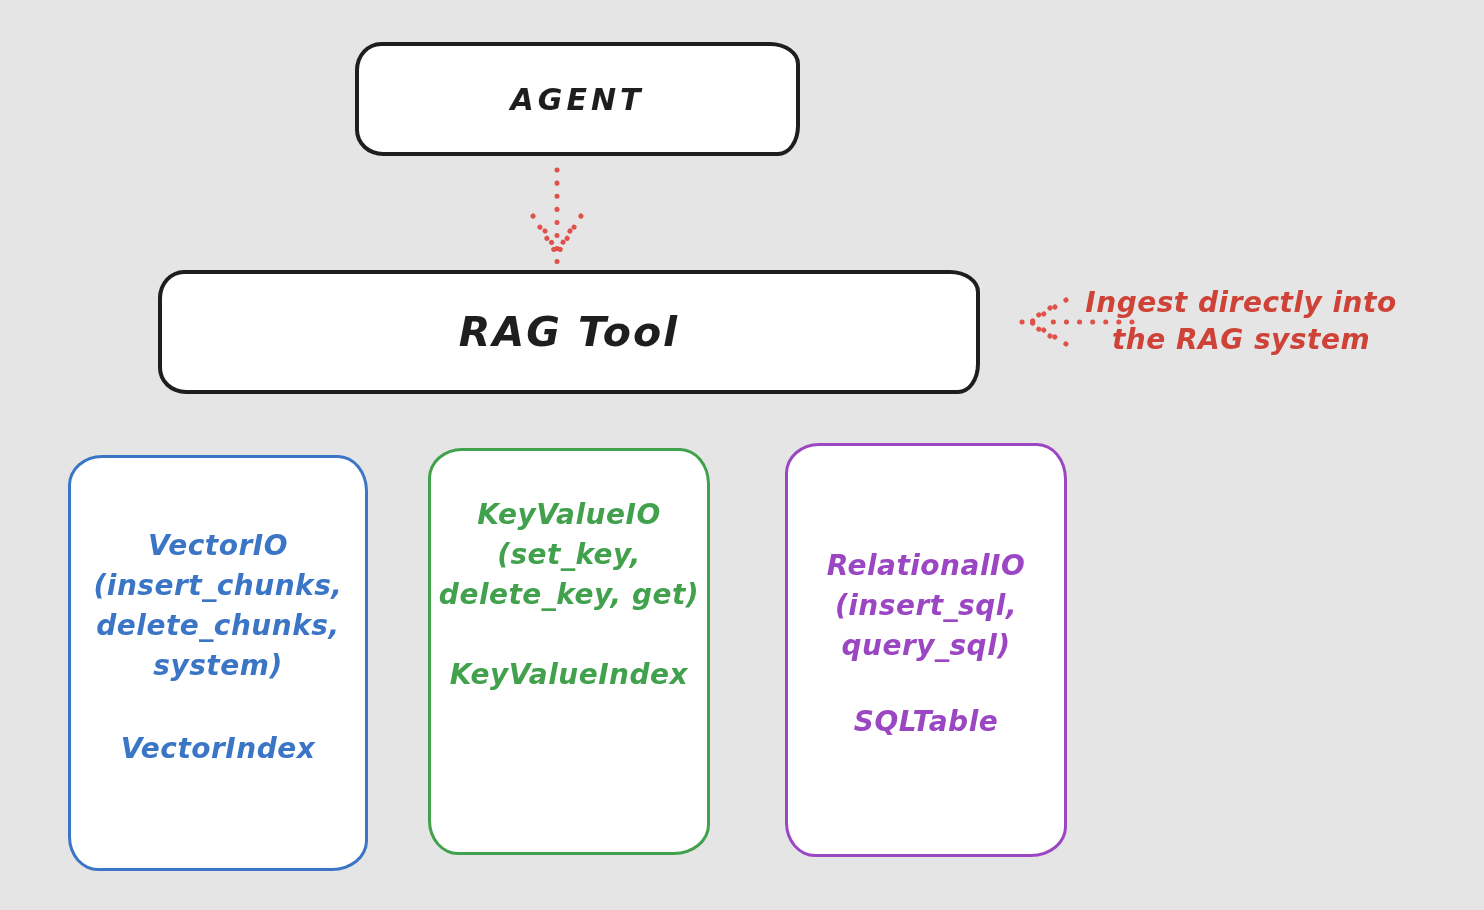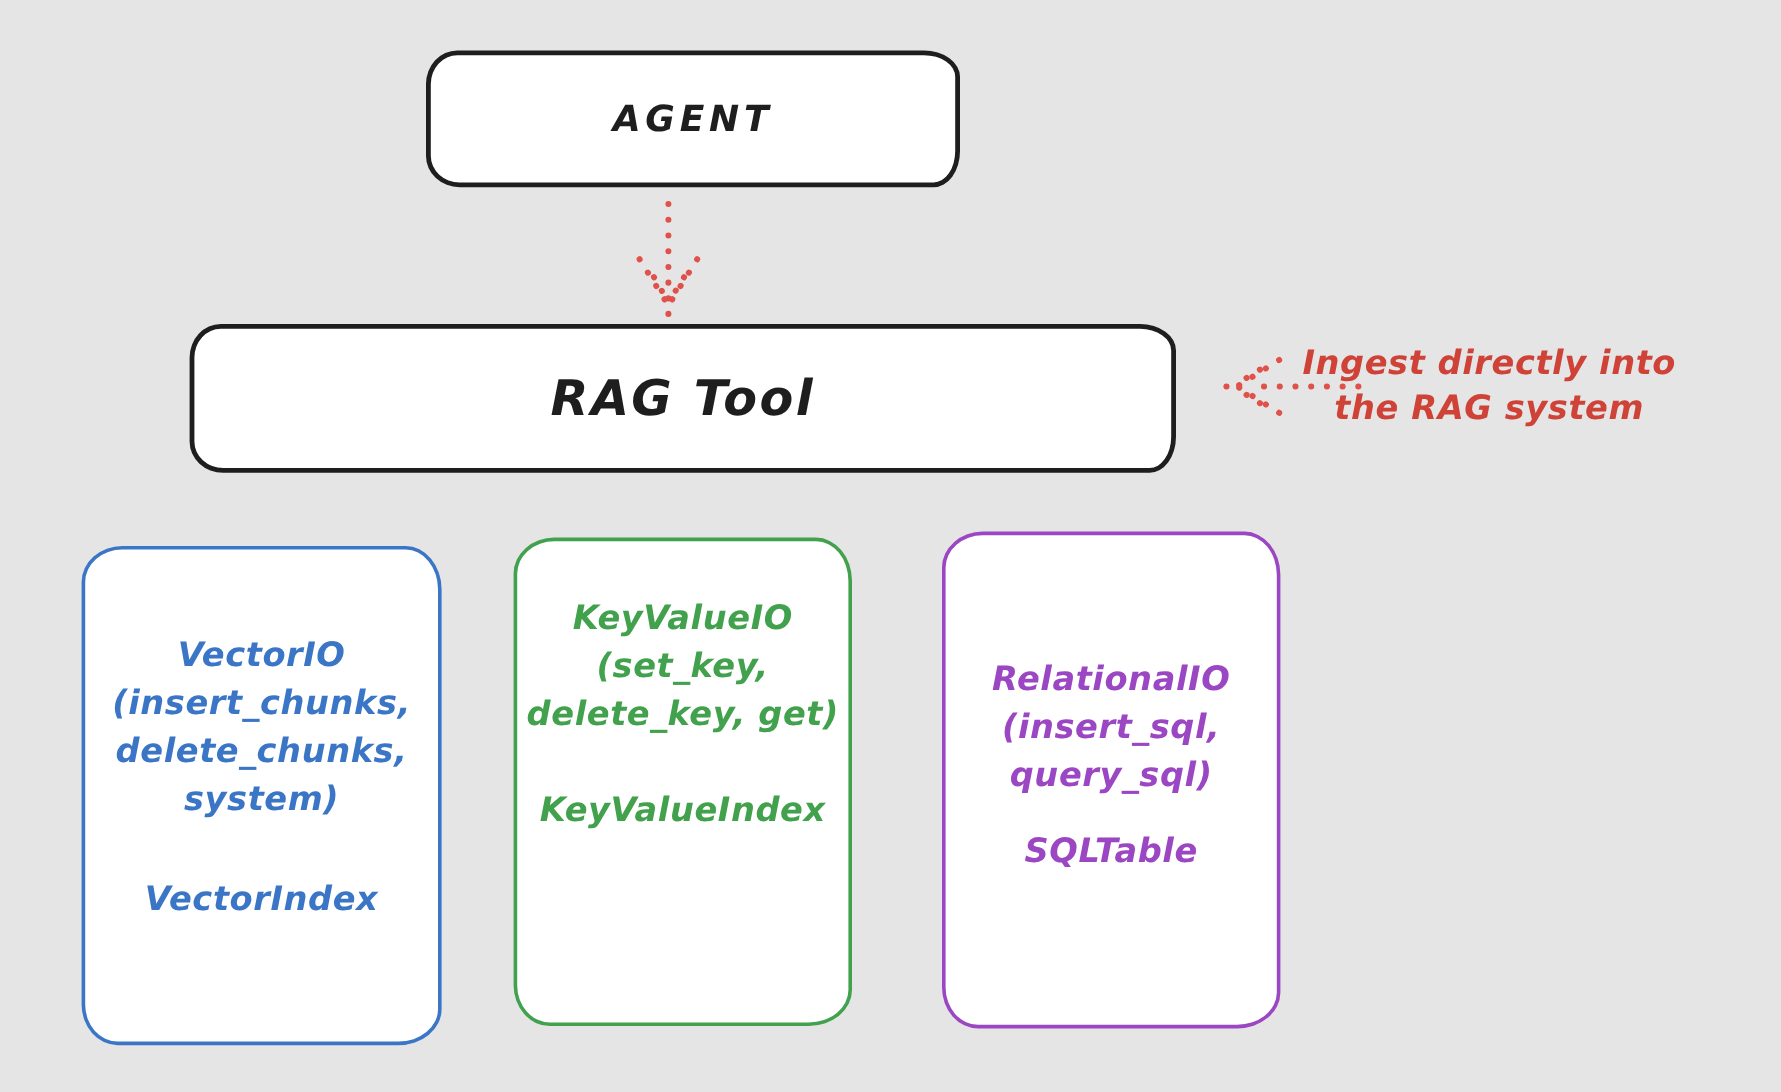--- a/index.html
+++ b/index.html
@@ -67,21 +67,21 @@
     letter-spacing: 0.5px;
     white-space: nowrap;
   }
   .io-index {
     font-size: 28px;
     line-height: 40px;
     letter-spacing: 0.5px;
   }
   .io-box-vector .io-index     { margin-top: 43px; }
   .io-box-keyvalue .io-index   { margin-top: 40px; }
-  .io-box-relational .io-index { margin-top: 23px; }
+  .io-box-relational .io-index { margin-top: 36px; }
   
   .annotation {
     position: absolute;
     left: 1071px; top: 284px;
     width: 340px;
     text-align: center;
     color: var(--red-text, #cf4237);
     font-size: 28px;
     font-weight: 700;
     font-style: italic;

